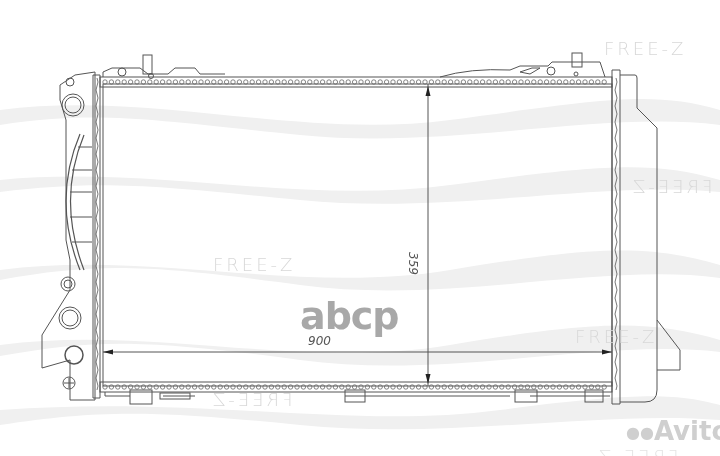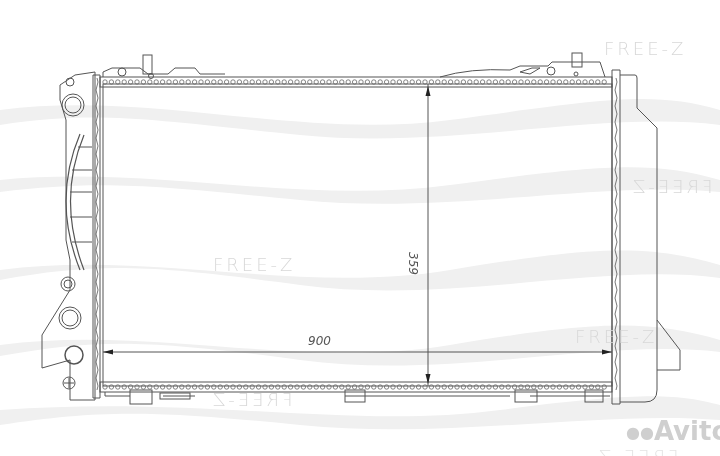--- a/index.html
+++ b/index.html
@@ -256,16 +256,17 @@
 <div class="dim" style="left:308px;top:334px;">900</div>
 <div class="dim" style="left:401px;top:252px;transform:rotate(90deg);transform-origin:left top;left:420px;">359</div>
 
 
 <div class="wm" style="left:604px;top:4px;font-size:18px;">FREE-Z</div>
 <div class="wm" style="left:213px;top:220px;font-size:18px;">FREE-Z</div>
 <div class="wm" style="left:630px;top:142px;font-size:18px;transform:scaleX(-1);">FREE-Z</div>
 <div class="wm" style="left:575px;top:292px;font-size:18px;">FREE-Z</div>
 <div class="wm" style="left:210px;top:355px;font-size:18px;transform:scaleX(-1);">FREE-Z</div>
 <div class="wm" style="left:596px;top:412px;font-size:18px;transform:scaleX(-1);opacity:.7">FREE-Z</div>
+<div class="abcp">abcp</div>
 <div class="avito">
   <span style="font-size:16px;vertical-align:middle;">●●</span><span>Avito</span>
 </div>
 </div>
 
 </body></html>

